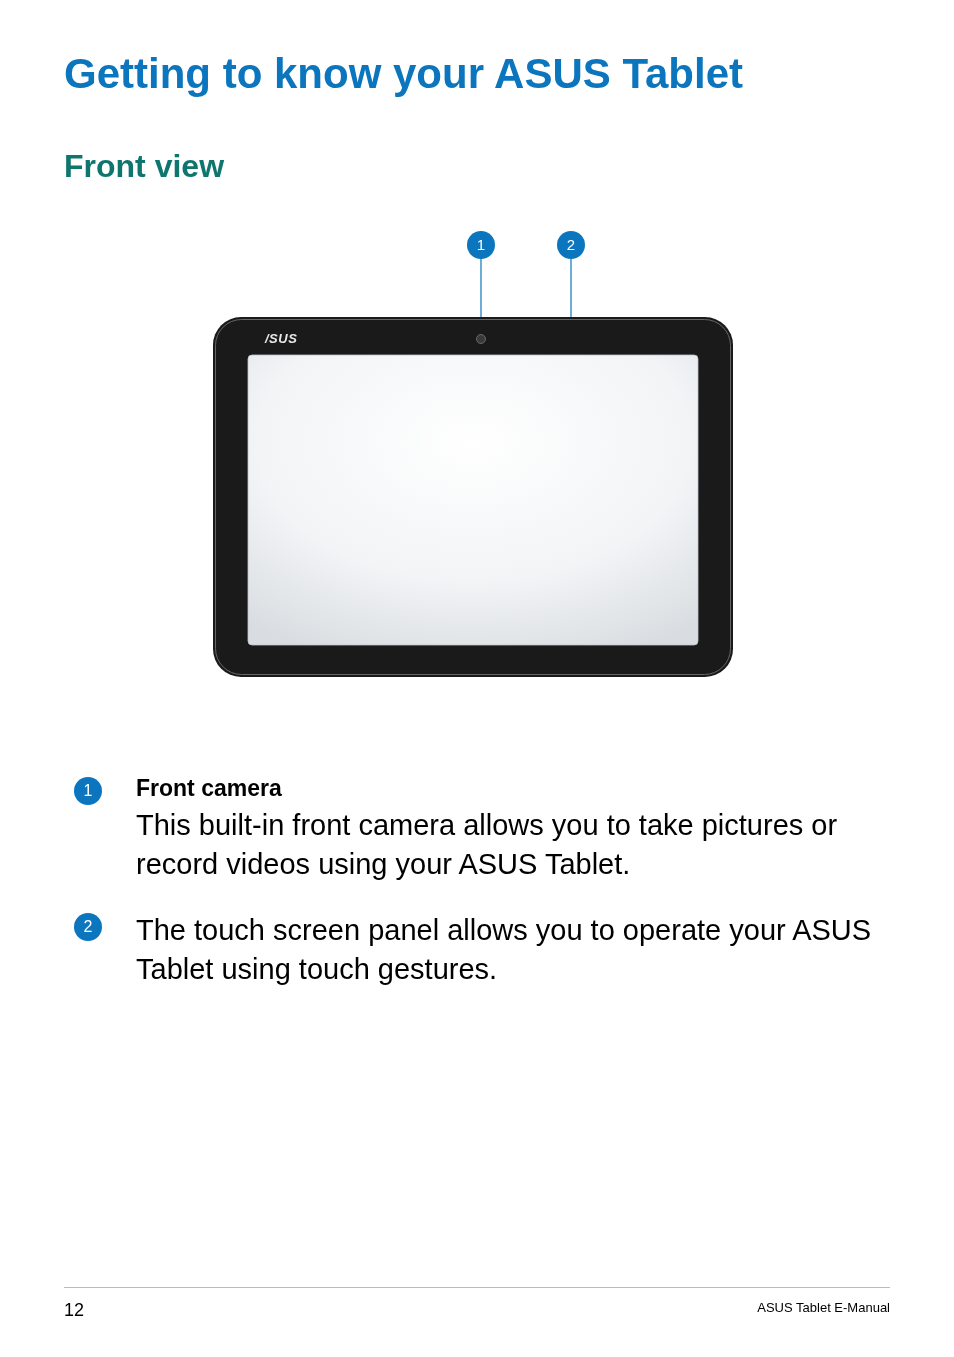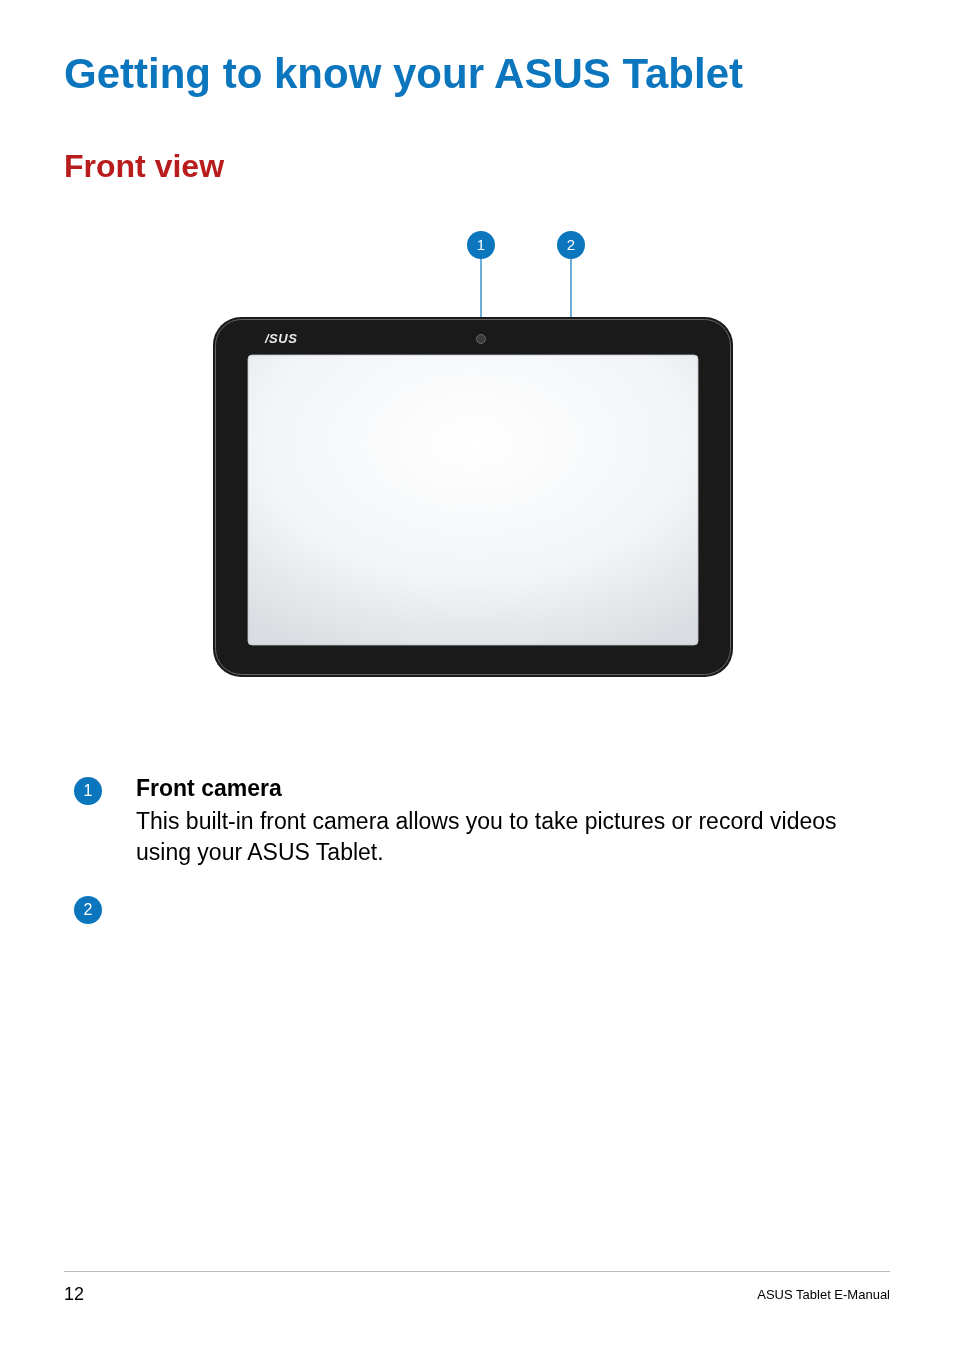--- a/index.html
+++ b/index.html
@@ -1,28 +1,28 @@
 <!DOCTYPE html>
 <html><head>
   <meta charset="utf-8">
   <style>
     * { box-sizing: border-box; margin: 0; padding: 0; }
     html, body { width: 954px; height: 1357px; background: #fff; font-family: "Myriad Pro", "Segoe UI", Arial, sans-serif; color: #000; }
     .page { width: 954px; height: 1357px; position: relative; padding: 50px 72px 0 64px; }
     .h1 { color: #0b76bd; font-weight: 700; font-size: 42px; line-height: 1.15; margin-bottom: 50px; }
-    .h2 { color: #b91c1c; font-weight: 700; font-size: 32px; margin-bottom: 40px; }
+    .h2 { color: #0f766e; font-weight: 700; font-size: 32px; margin-bottom: 40px; }
     .figure { width: 100%; display: flex; justify-content: center; margin-top: 10px; margin-bottom: 80px; }
     svg.tablet-diagram { display: block; }
     .callouts { padding: 0 10px; }
     .callout-item { display: flex; gap: 18px; margin-bottom: 26px; }
     .bullet-circle { flex: 0 0 28px; width: 28px; height: 28px; border-radius: 50%; background: #0b76bd; color: #fff; font-size: 16px; font-weight: 400; display: flex; align-items: center; justify-content: center; margin-top: 2px; }
     .callout-body { flex: 1; margin-left: 16px; }
     .callout-title { font-weight: 700; font-size: 23px; margin-bottom: 4px; }
-    .callout-text { font-size: 23px; line-height: 1.35; }
-    .footer { position: absolute; left: 64px; right: 64px; bottom: 52px; border-top: 1px solid #bbb; padding-top: 12px; display: flex; justify-content: space-between; align-items: center; }
+    .callout-text { font-size: 29px; line-height: 1.35; }
+    .footer { position: absolute; left: 64px; right: 64px; bottom: 36px; border-top: 1px solid #bbb; padding-top: 12px; display: flex; justify-content: space-between; align-items: flex-start; }
     .page-num { font-size: 18px; }
     .manual-name { font-size: 13px; }
   </style>
 </head>
 <body>
 
 <div class="page">
   <h1 class="h1">Getting to know your ASUS Tablet</h1>
   <h2 class="h2">Front view</h2>
 
@@ -67,20 +67,21 @@
     <div class="callout-item">
       <div class="bullet-circle">1</div>
       <div class="callout-body">
         <div class="callout-title">Front camera</div>
         <div class="callout-text">This built-in front camera allows you to take pictures or record videos using your ASUS Tablet.</div>
       </div>
     </div>
     <div class="callout-item">
       <div class="bullet-circle">2</div>
       <div class="callout-body">
+        <div class="callout-text">The touch screen panel allows you to operate your ASUS Tablet using touch gestures.</div>
       </div>
     </div>
   </div>
 
   <div class="footer">
     <span class="page-num">12</span>
     <span class="manual-name">ASUS Tablet E-Manual</span>
   </div>
 </div>
 

